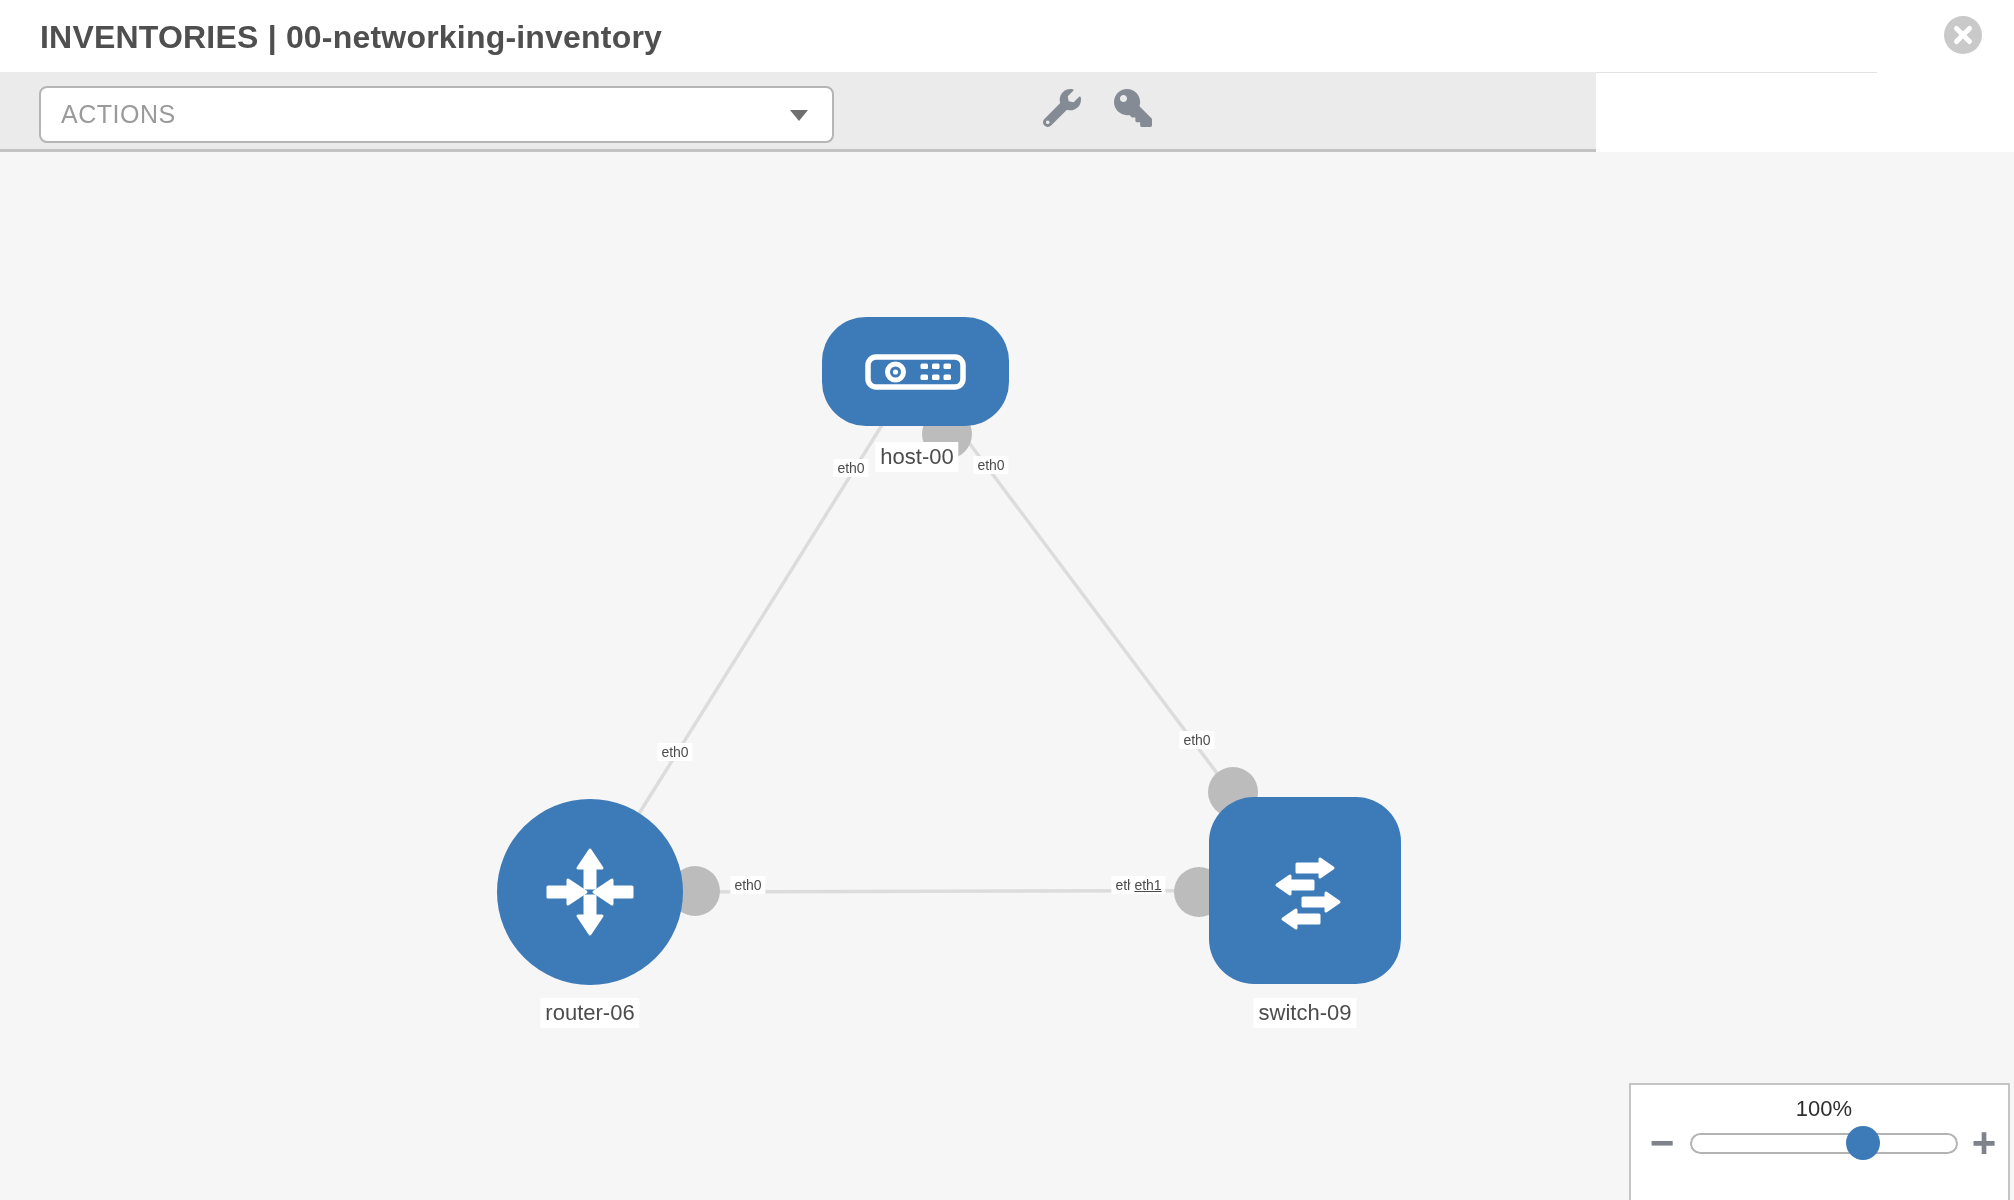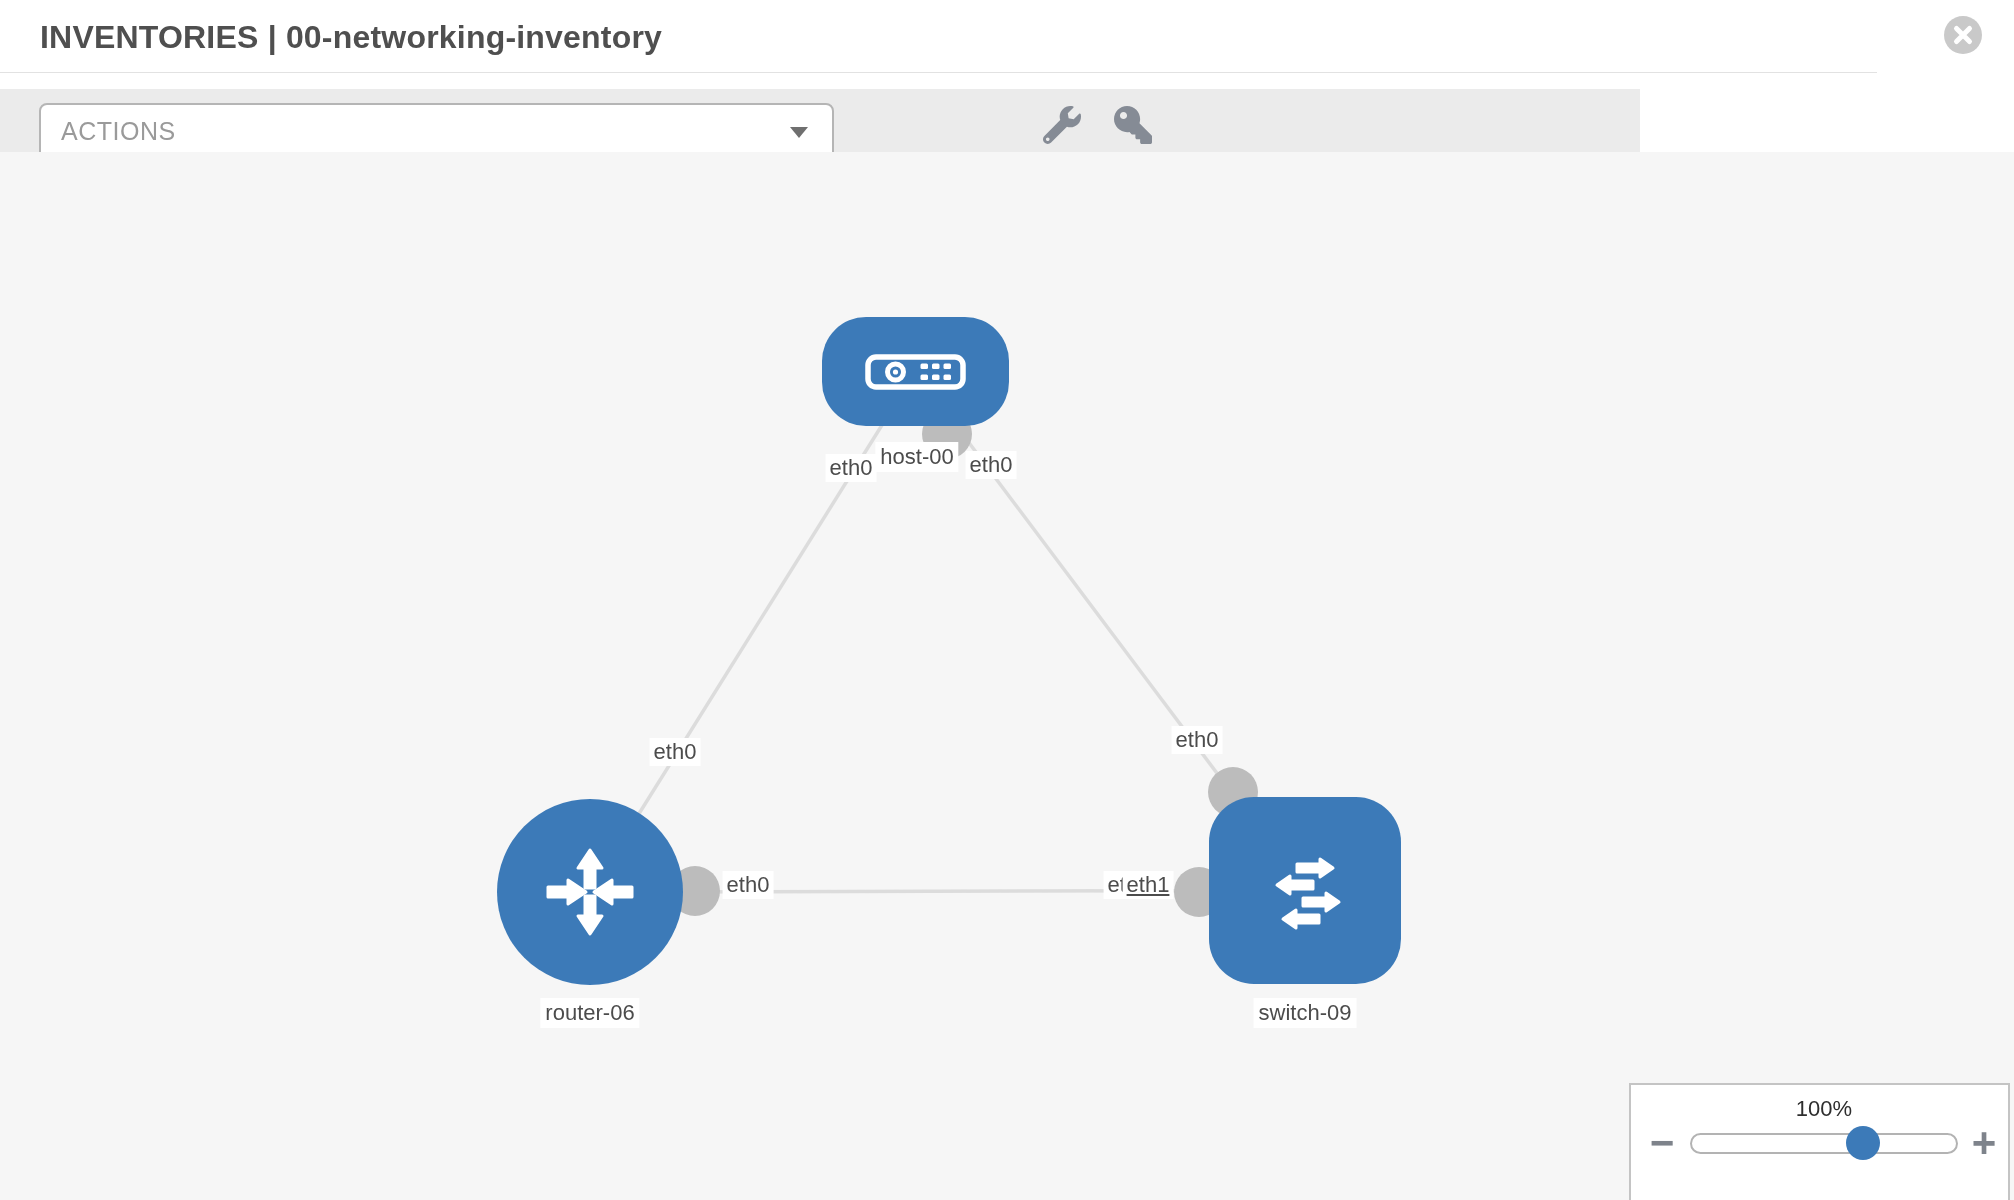--- a/index.html
+++ b/index.html
@@ -16,23 +16,22 @@
   .page-title{
     position:absolute;left:40px;top:0;height:72px;line-height:74px;
     font-size:32px;font-weight:bold;color:#4f4f4f;letter-spacing:.2px;white-space:nowrap;
   }
   .close-btn{
     position:absolute;left:1944px;top:16px;width:38px;height:38px;border:none;background:transparent;
     padding:0;cursor:pointer;
   }
   
   .toolbar{
-    position:absolute;left:0;top:89px;width:1596px;height:77px;background:#ebebeb;
+    position:absolute;left:0;top:72px;width:1596px;height:77px;background:#ebebeb;
     border-bottom:3px solid #c3c3c3;
-    padding-left:44px;
   }
   .dropdown{
     position:absolute;top:14px;height:57px;background:#ffffff;border:2px solid #b5b5b5;
     border-radius:8px;box-sizing:border-box;cursor:pointer;
   }
   .dropdown .dd-label{
     position:absolute;left:20px;top:0;line-height:53px;font-size:25px;color:#9a9a9a;
     letter-spacing:.5px;white-space:nowrap;
   }
   .caret{
@@ -47,21 +46,21 @@
   
   .canvas{
     position:absolute;left:0;top:152px;width:2014px;height:1048px;background:#f6f6f6;overflow:hidden;
   }
   .topo-svg{position:absolute;left:0;top:0;}
   .label-chip{
     position:absolute;transform:translate(-50%,-50%);background:#ffffff;color:#4c4c4c;
     white-space:nowrap;text-align:center;
   }
   .node-label{font-size:22px;padding:2px 5px;}
-  .eth-label{font-size:22px;padding:1px 4px;}
+  .eth-label{font-size:14px;padding:1px 4px;}
   
   .zoom-panel{
     position:absolute;left:1629px;top:931px;width:381px;height:140px;background:#ffffff;
     border:2px solid #c4c4c4;box-sizing:border-box;
   }
   .zoom-level{
     position:absolute;left:59px;top:8px;width:268px;height:32px;line-height:32px;
     font-size:22px;color:#2e2e2e;text-align:center;
   }
   .zoom-minus,.zoom-plus{

